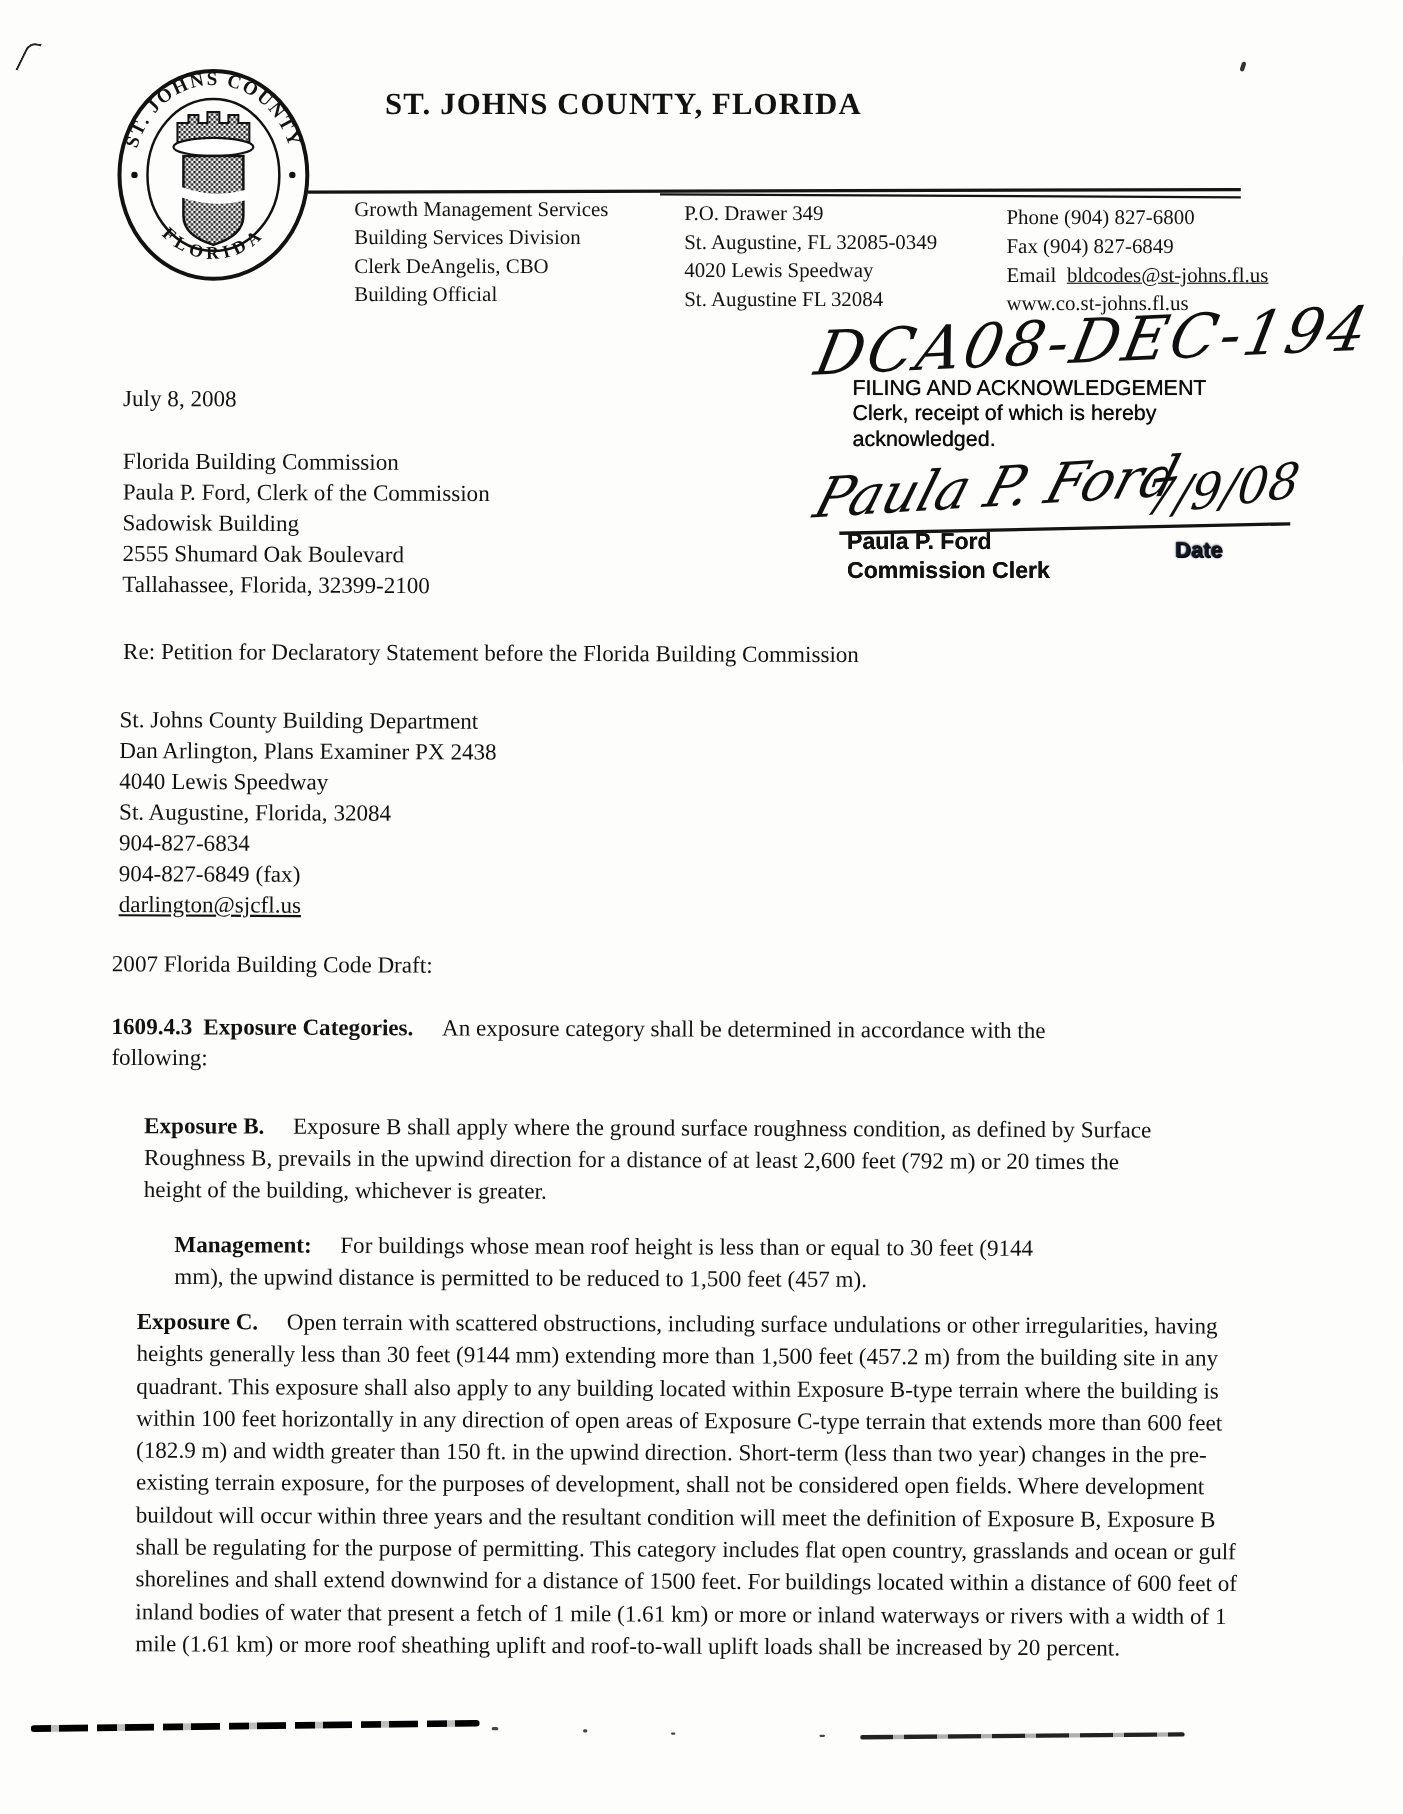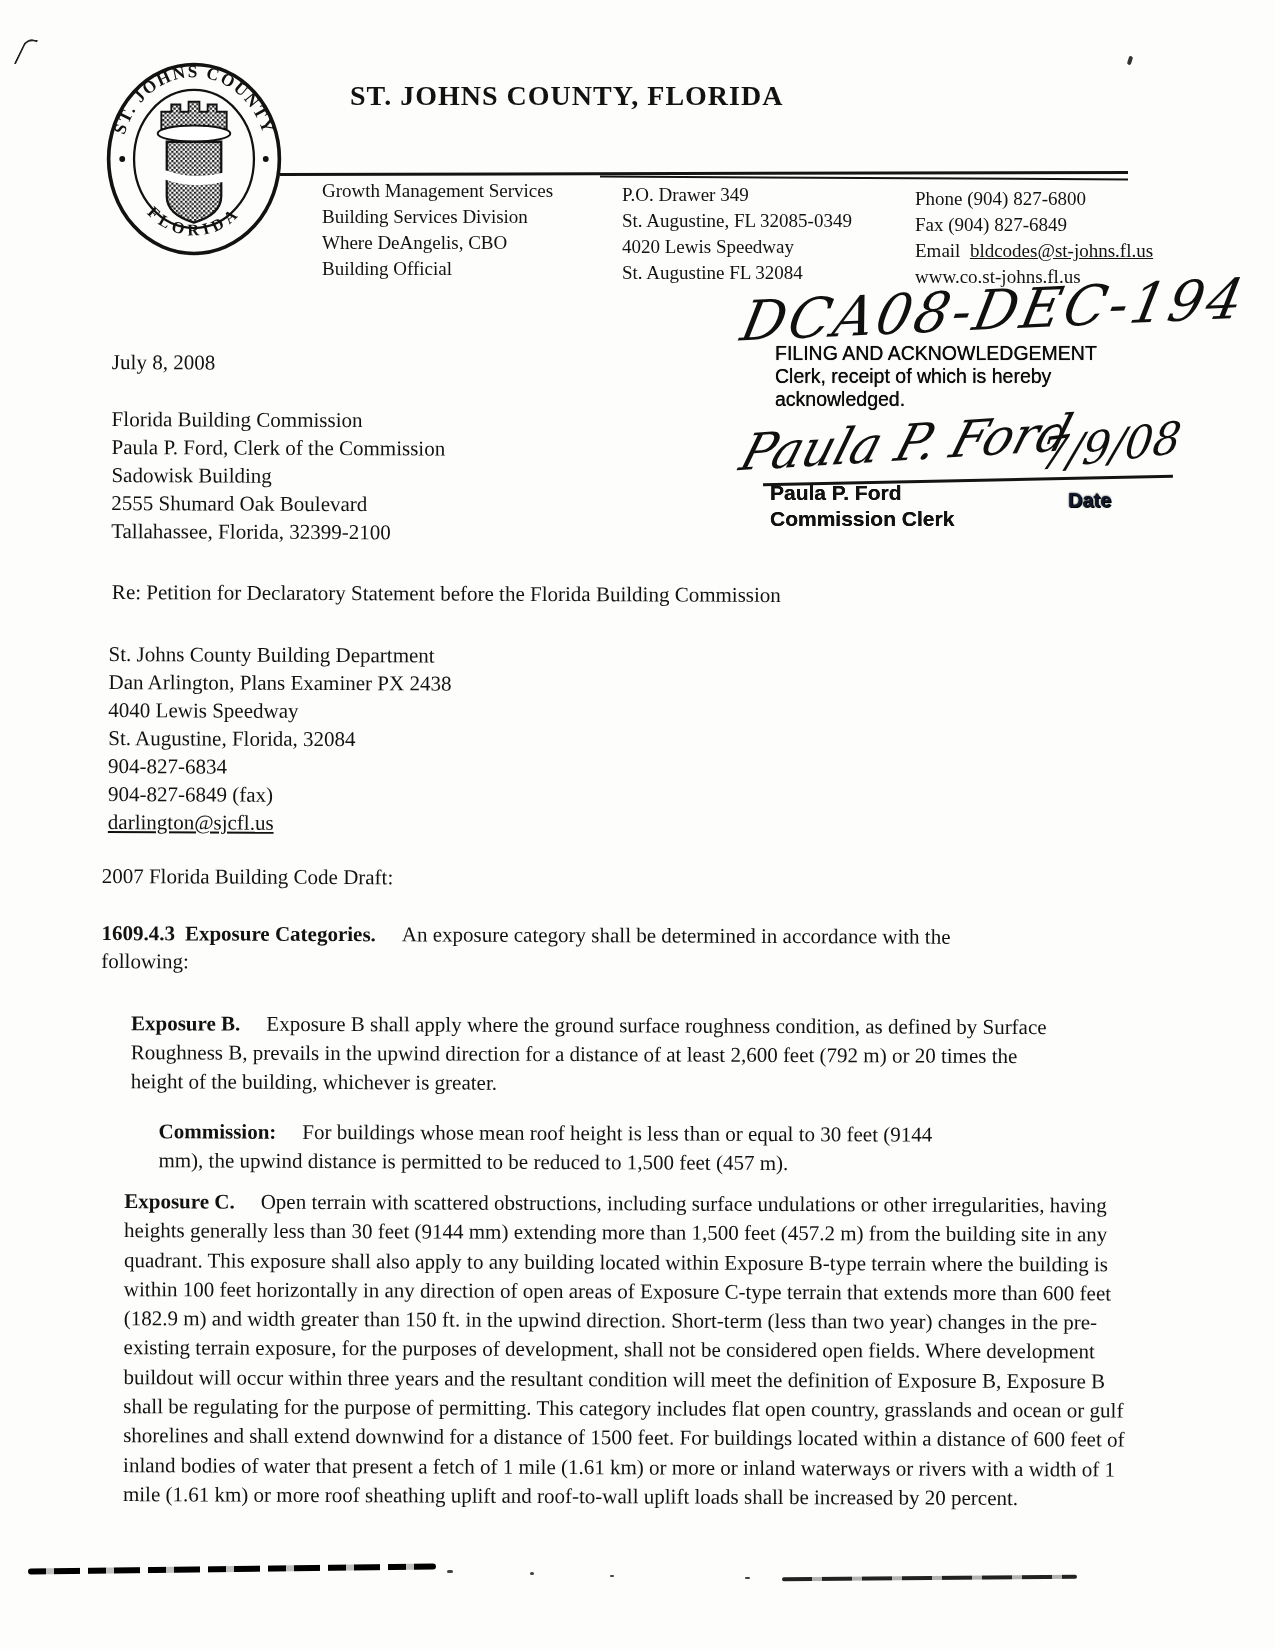--- a/index.html
+++ b/index.html
@@ -101,21 +101,21 @@
     </svg>
   </div>
 
   <div class="hdr-title">ST. JOHNS COUNTY, FLORIDA</div>
   <div class="rule" style="left:280px;top:172px;width:848px;height:3px;transform:rotate(-.15deg);"></div>
   <div class="rule" style="left:600px;top:177px;width:528px;height:2px;transform:rotate(.3deg);"></div>
 
   <div class="hcol" style="left:322px;top:178px;">
     <div>Growth Management Services</div>
     <div>Building Services Division</div>
-    <div>Where DeAngelis, CBO</div>
+    <div>Clerk DeAngelis, CBO</div>
     <div>Building Official</div>
   </div>
   <div class="hcol" style="left:622px;top:182px;">
     <div>P.O. Drawer 349</div>
     <div>St. Augustine, FL 32085-0349</div>
     <div>4020 Lewis Speedway</div>
     <div>St. Augustine FL 32084</div>
   </div>
   <div class="hcol" style="left:915px;top:186px;">
     <div>Phone (904) 827-6800</div>
@@ -159,21 +159,21 @@
       <div>904-827-6849 (fax)</div>
       <div class="u">darlington@sjcfl.us</div>
     </div>
 
     <div class="blk m-code">2007 Florida Building Code Draft:</div>
 
     <p class="blk m-head"><span class="b" style="margin-right:10px">1609.4.3</span><span class="b">Exposure Categories.</span><span>An exposure category shall be determined in accordance with the following:</span></p>
 
     <p class="blk m-expb"><span class="b">Exposure B.</span><span>Exposure B shall apply where the ground surface roughness condition, as defined by Surface Roughness B, prevails in the upwind direction for a distance of at least 2,600 feet (792 m) or 20 times the height of the building, whichever is greater.</span></p>
 
-    <p class="blk m-exc"><span class="b">Commission:</span><span>For buildings whose mean roof height is less than or equal to 30 feet (9144 mm), the upwind distance is permitted to be reduced to 1,500 feet (457 m).</span></p>
+    <p class="blk m-exc"><span class="b">Management:</span><span>For buildings whose mean roof height is less than or equal to 30 feet (9144 mm), the upwind distance is permitted to be reduced to 1,500 feet (457 m).</span></p>
 
     <p class="blk m-expc"><span class="b">Exposure C.</span><span>Open terrain with scattered obstructions, including surface undulations or other irregularities, having heights generally less than 30 feet (9144 mm) extending more than 1,500 feet (457.2 m) from the building site in any quadrant. This exposure shall also apply to any building located within Exposure B-type terrain where the building is within 100 feet horizontally in any direction of open areas of Exposure C-type terrain that extends more than 600 feet (182.9 m) and width greater than 150 ft. in the upwind direction. Short-term (less than two year) changes in the pre-existing terrain exposure, for the purposes of development, shall not be considered open fields. Where development buildout will occur within three years and the resultant condition will meet the definition of Exposure B, Exposure B shall be regulating for the purpose of permitting. This category includes flat open country, grasslands and ocean or gulf shorelines and shall extend downwind for a distance of 1500 feet. For buildings located within a distance of 600 feet of inland bodies of water that present a fetch of 1 mile (1.61 km) or more or inland waterways or rivers with a width of 1 mile (1.61 km) or more roof sheathing uplift and roof-to-wall uplift loads shall be increased by 20 percent.</span></p>
   </div>
 
   <div>
     <div class="squiggle"></div>
     <div class="tick"></div>
     <div class="smudge1"></div>
     <div class="smudge2"></div>
     <div class="dot" style="left:447px;top:1570px;width:6px;height:3px;"></div>

